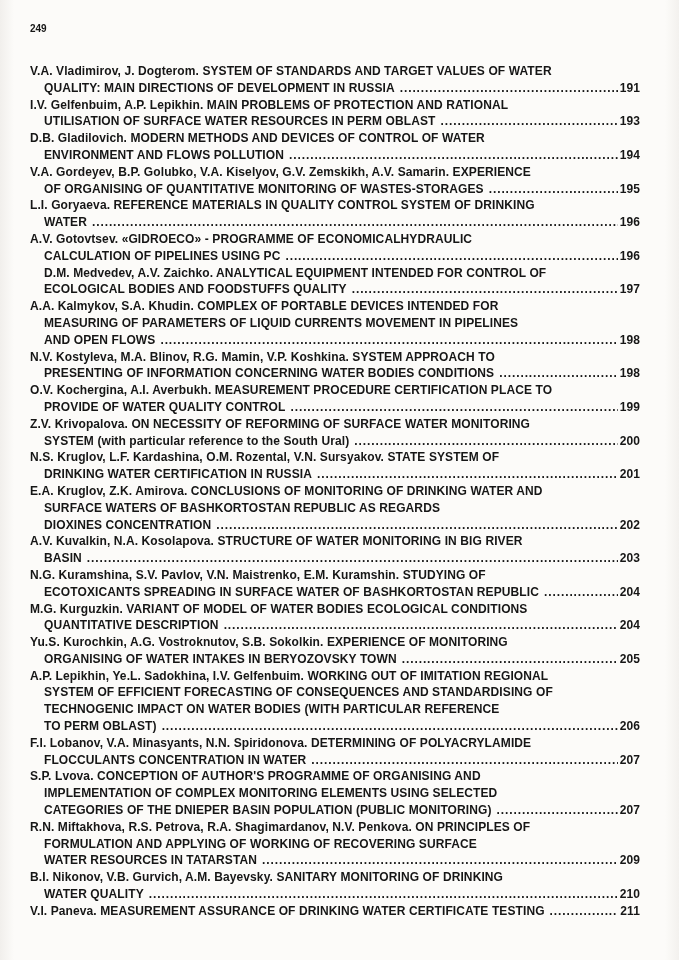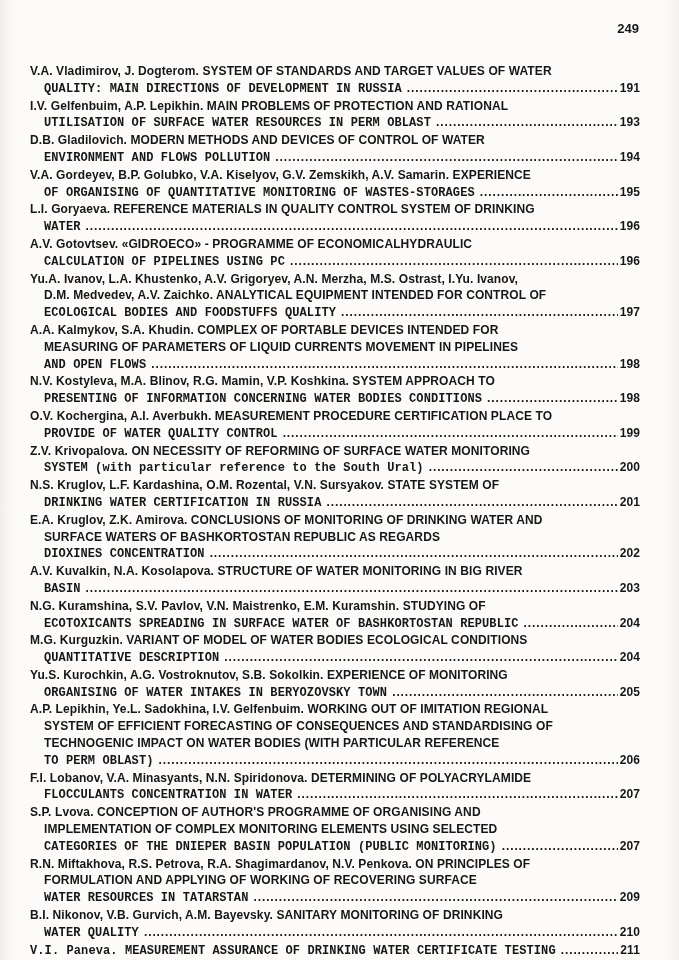--- a/index.html
+++ b/index.html
@@ -12,36 +12,35 @@
     -webkit-font-smoothing: antialiased;
   }
   .page {
     width: 679px;
     height: 960px;
     padding: 20px 39px 0 30px;
     overflow: hidden;
     background: linear-gradient(90deg, #f1efec 0, #fcfbf9 14px, #fcfbf9 665px, #f3f1ee 679px);
   }
   .page-header {
-    text-align: right;
-    font-size: 13px;
+    font-size: 10px;
     line-height: 17px;
     margin-bottom: 26px;
     padding-right: 1px;
   }
   .toc {
     font-size: 12px;
     line-height: 16.8px;
     letter-spacing: 0.1px;
   }
   .toc-entry { margin: 0; }
   .line { white-space: nowrap; }
   .line.cont { padding-left: 14px; }
   .line.last { display: flex; align-items: baseline; }
-  .line.last .line-text { flex: 0 0 auto; font-family: Liberation Mono, monospace; }
+  .line.last .line-text { flex: 0 0 auto; }
   .dotfill {
     flex: 1 1 auto;
     min-width: 10px;
     overflow: hidden;
     white-space: nowrap;
     margin: 0 2px 0 5px;
     letter-spacing: 0.9px;
   }
   .dotfill::after {
     content: "................................................................................................................................................................................................................................................................................................................";
@@ -98,21 +97,20 @@
       </div>
       <div class="toc-entry">
         <div class="line">A.V. Gotovtsev. «GIDROECO» - PROGRAMME OF ECONOMICALHYDRAULIC</div>
         <div class="line cont last">
           <span class="line-text">CALCULATION OF PIPELINES USING PC</span>
           <span class="dotfill"></span>
           <span class="pagenum">196</span>
         </div>
       </div>
       <div class="toc-entry">
-        <div class="line">Yu.A. Ivanov, L.A. Khustenko, A.V. Grigoryev, A.N. Merzha, M.S. Ostrast, I.Yu. Ivanov,</div>
         <div class="line cont">D.M. Medvedev, A.V. Zaichko. ANALYTICAL EQUIPMENT INTENDED FOR CONTROL OF</div>
         <div class="line cont last">
           <span class="line-text">ECOLOGICAL BODIES AND FOODSTUFFS QUALITY</span>
           <span class="dotfill"></span>
           <span class="pagenum">197</span>
         </div>
       </div>
       <div class="toc-entry">
         <div class="line">A.A. Kalmykov, S.A. Khudin. COMPLEX OF PORTABLE DEVICES INTENDED FOR</div>
         <div class="line cont">MEASURING OF PARAMETERS OF LIQUID CURRENTS MOVEMENT IN PIPELINES</div>

